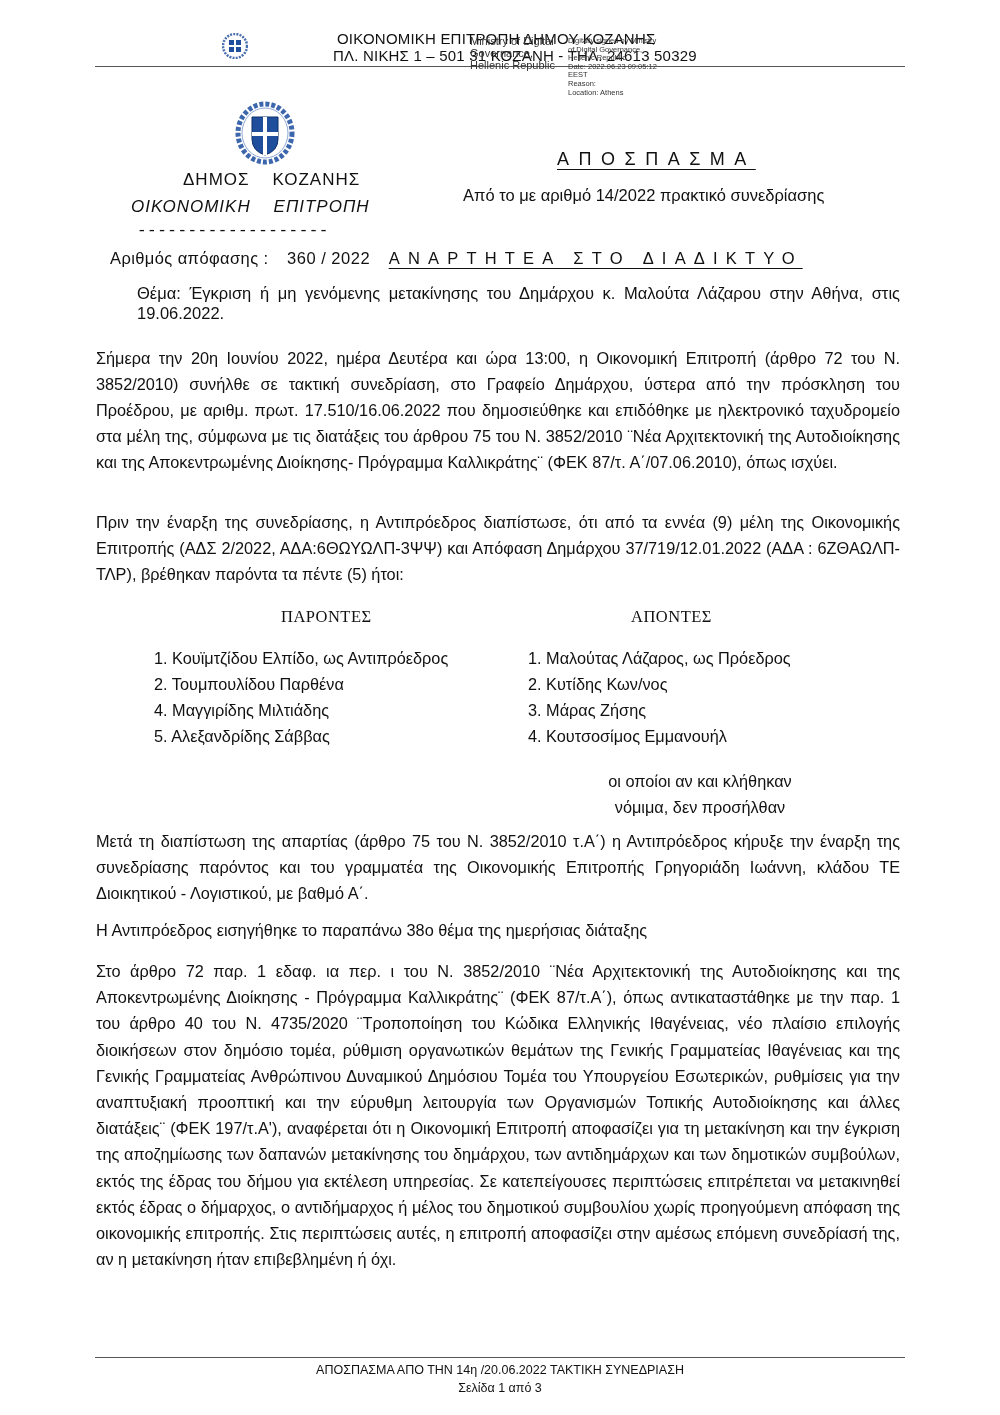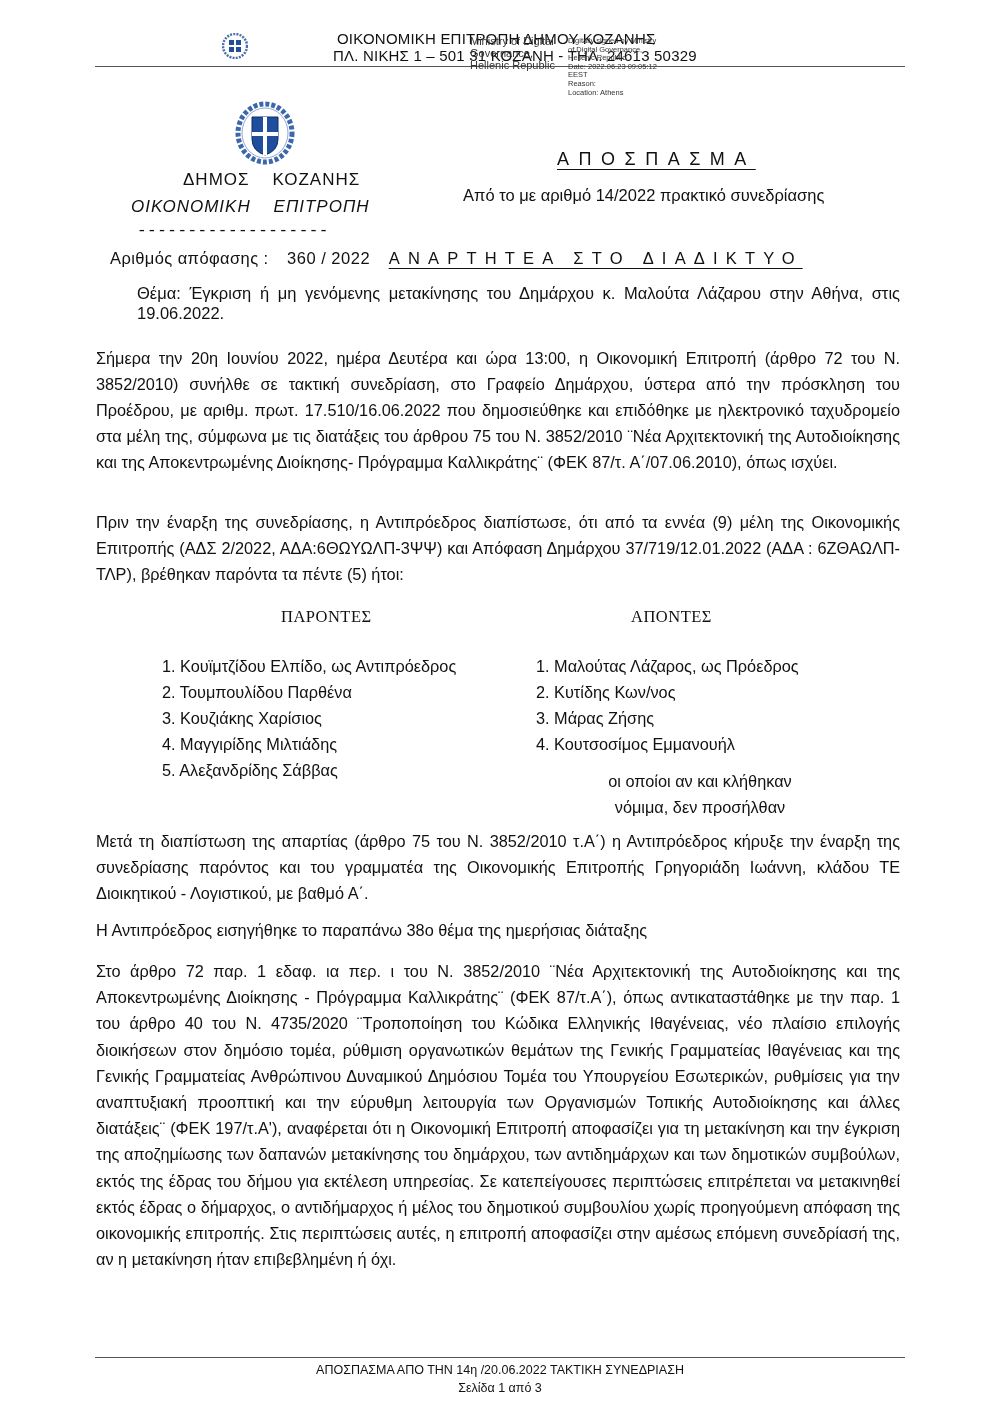--- a/index.html
+++ b/index.html
@@ -52,21 +52,21 @@
       font-family: "Liberation Sans", sans-serif; }
     .p1 { top: 345px; }
     .p2 { top: 509px; }
     .p3 { top: 828px; }
     .p4 { top: 917px; }
     .p5 { top: 958px; line-height: 26.2px; }
 
     .col-head { position: absolute; font-size: 16.5px; letter-spacing: 0.5px; font-family: Liberation Serif, serif; }
     .present-head { left: 281px; top: 607px; }
     .absent-head { left: 631px; top: 607px; }
-    .list { position: absolute; font-size: 16.3px; line-height: 26px; font-family: "Liberation Sans", sans-serif; margin: 12px; padding: 0; list-style: none; }
+    .list { position: absolute; font-size: 16.3px; line-height: 26px; font-family: "Liberation Sans", sans-serif; margin: 4px; padding: 0; list-style: none; }
     .present-list { left: 150px; top: 641px; }
     .absent-list { left: 524px; top: 641px; }
     .absent-note { position: absolute; left: 580px; top: 768px; width: 240px; text-align: center; font-size: 16.3px; line-height: 26px;
       font-family: "Liberation Sans", sans-serif; }
 
     .ftr-rule { position: absolute; left: 95px; top: 1357px; width: 810px; height: 1px; background: #555; }
     .ftr-1 { position: absolute; left: 0; width: 1000px; text-align: center; top: 1363px; font-size: 12.5px;
       font-family: "Liberation Sans", sans-serif; }
     .ftr-2 { position: absolute; left: 0; width: 1000px; text-align: center; top: 1381px; font-size: 12.5px;
       font-family: "Liberation Sans", sans-serif; }
@@ -125,21 +125,20 @@
 
   <div class="para p1">Σήμερα την 20η Ιουνίου 2022, ημέρα Δευτέρα και ώρα 13:00, η Οικονομική Επιτροπή (άρθρο 72 του Ν. 3852/2010) συνήλθε σε τακτική συνεδρίαση, στο Γραφείο Δημάρχου, ύστερα από την πρόσκληση του Προέδρου, με αριθμ. πρωτ. 17.510/16.06.2022 που δημοσιεύθηκε και επιδόθηκε με ηλεκτρονικό ταχυδρομείο στα μέλη της, σύμφωνα με τις διατάξεις του άρθρου 75 του Ν. 3852/2010 ¨Νέα Αρχιτεκτονική της Αυτοδιοίκησης και της Αποκεντρωμένης Διοίκησης- Πρόγραμμα Καλλικράτης¨ (ΦΕΚ 87/τ. Α΄/07.06.2010), όπως ισχύει.</div>
   <div class="para p2">Πριν την έναρξη της συνεδρίασης, η Αντιπρόεδρος διαπίστωσε, ότι από τα εννέα (9) μέλη της Οικονομικής Επιτροπής (ΑΔΣ 2/2022, ΑΔΑ:6ΘΩΥΩΛΠ-3ΨΨ) και Απόφαση Δημάρχου 37/719/12.01.2022 (ΑΔΑ : 6ΖΘΑΩΛΠ-ΤΛΡ), βρέθηκαν παρόντα τα πέντε (5) ήτοι:</div>
 
   <div class="col-head present-head">ΠΑΡΟΝΤΕΣ</div>
   <div class="col-head absent-head">ΑΠΟΝΤΕΣ</div>
 
   <ul class="list present-list">
     <li>1. Κουϊμτζίδου Ελπίδο, ως Αντιπρόεδρος</li>
     <li>2. Τουμπουλίδου Παρθένα</li>
-    <li>3. Κουζιάκης  Χαρίσιος</li>
     <li>4. Μαγγιρίδης Μιλτιάδης</li>
     <li>5. Αλεξανδρίδης Σάββας</li>
   </ul>
   <ul class="list absent-list">
     <li>1. Μαλούτας Λάζαρος, ως Πρόεδρος</li>
     <li>2. Κυτίδης Κων/νος</li>
     <li>3. Μάρας Ζήσης</li>
     <li>4. Κουτσοσίμος Εμμανουήλ</li>
   </ul>
   <div class="absent-note">

